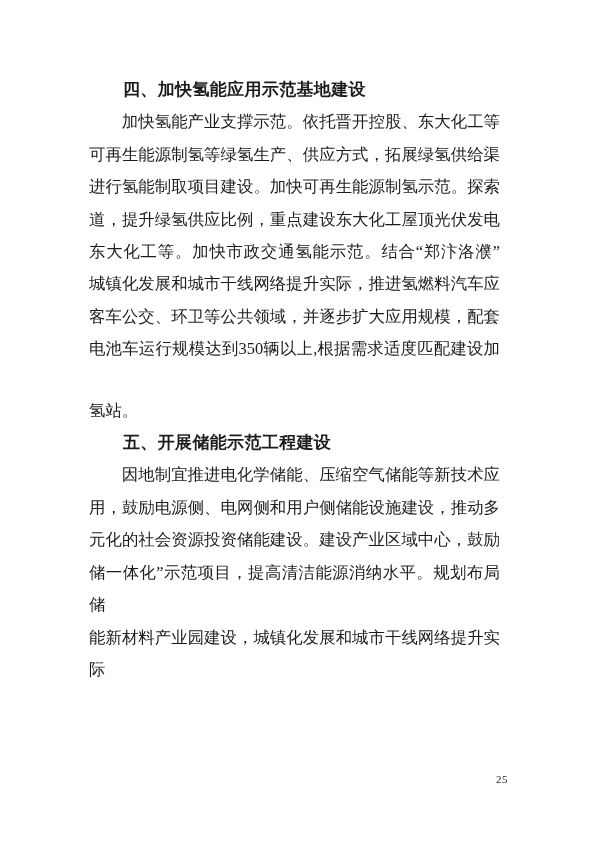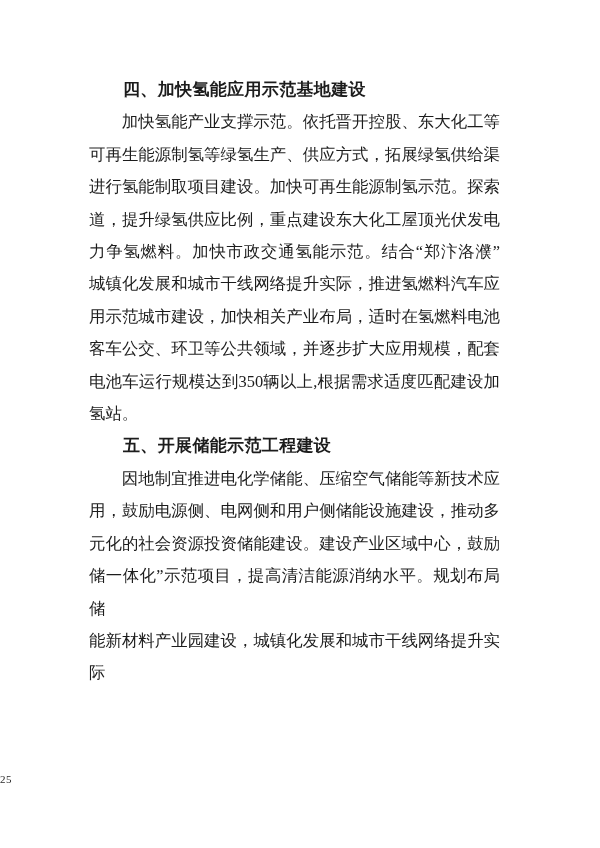--- a/index.html
+++ b/index.html
@@ -35,45 +35,45 @@
   .line {
     text-align: justify;
     text-align-last: justify;
     text-justify: inter-character;
   }
   .line.first {
     text-indent: 2em;
   }
   .line.short {
     text-align-last: left;
+    margin-top: 29px;
   }
   .page-number {
     position: absolute;
     top: 773px;
     left: 0;
     width: 100%;
-    text-align: left;
+    text-align: right;
     font-size: 11px;
     letter-spacing: 0.5px;
     color: #2a2a2a;
   }
 </style>
 </head>
 <body>
 
 <div class="page">
   <div class="doc-body" id="doc-body">
       <div class="heading">四、加快氢能应用示范基地建设</div>
       <div class="line first">加快氢能产业支撑示范。依托晋开控股、东大化工等</div>
       <div class="line">可再生能源制氢等绿氢生产、供应方式，拓展绿氢供给渠</div>
       <div class="line">进行氢能制取项目建设。加快可再生能源制氢示范。探索</div>
       <div class="line">道，提升绿氢供应比例，重点建设东大化工屋顶光伏发电</div>
-      <div class="line">力争氢燃料。加快市政交通氢能示范。结合“郑汴洛濮”</div>
+      <div class="line">东大化工等。加快市政交通氢能示范。结合“郑汴洛濮”</div>
       <div class="line">城镇化发展和城市干线网络提升实际，推进氢燃料汽车应</div>
-      <div class="line">用示范城市建设，加快相关产业布局，适时在氢燃料电池</div>
       <div class="line">客车公交、环卫等公共领域，并逐步扩大应用规模，配套</div>
       <div class="line">电池车运行规模达到350辆以上,根据需求适度匹配建设加</div>
       <div class="line short">氢站。</div>
       <div class="heading">五、开展储能示范工程建设</div>
       <div class="line first">因地制宜推进电化学储能、压缩空气储能等新技术应</div>
       <div class="line">用，鼓励电源侧、电网侧和用户侧储能设施建设，推动多</div>
       <div class="line">元化的社会资源投资储能建设。建设产业区域中心，鼓励</div>
       <div class="line">储一体化”示范项目，提高清洁能源消纳水平。规划布局储</div>
       <div class="line">能新材料产业园建设，城镇化发展和城市干线网络提升实际</div>
     </div>

